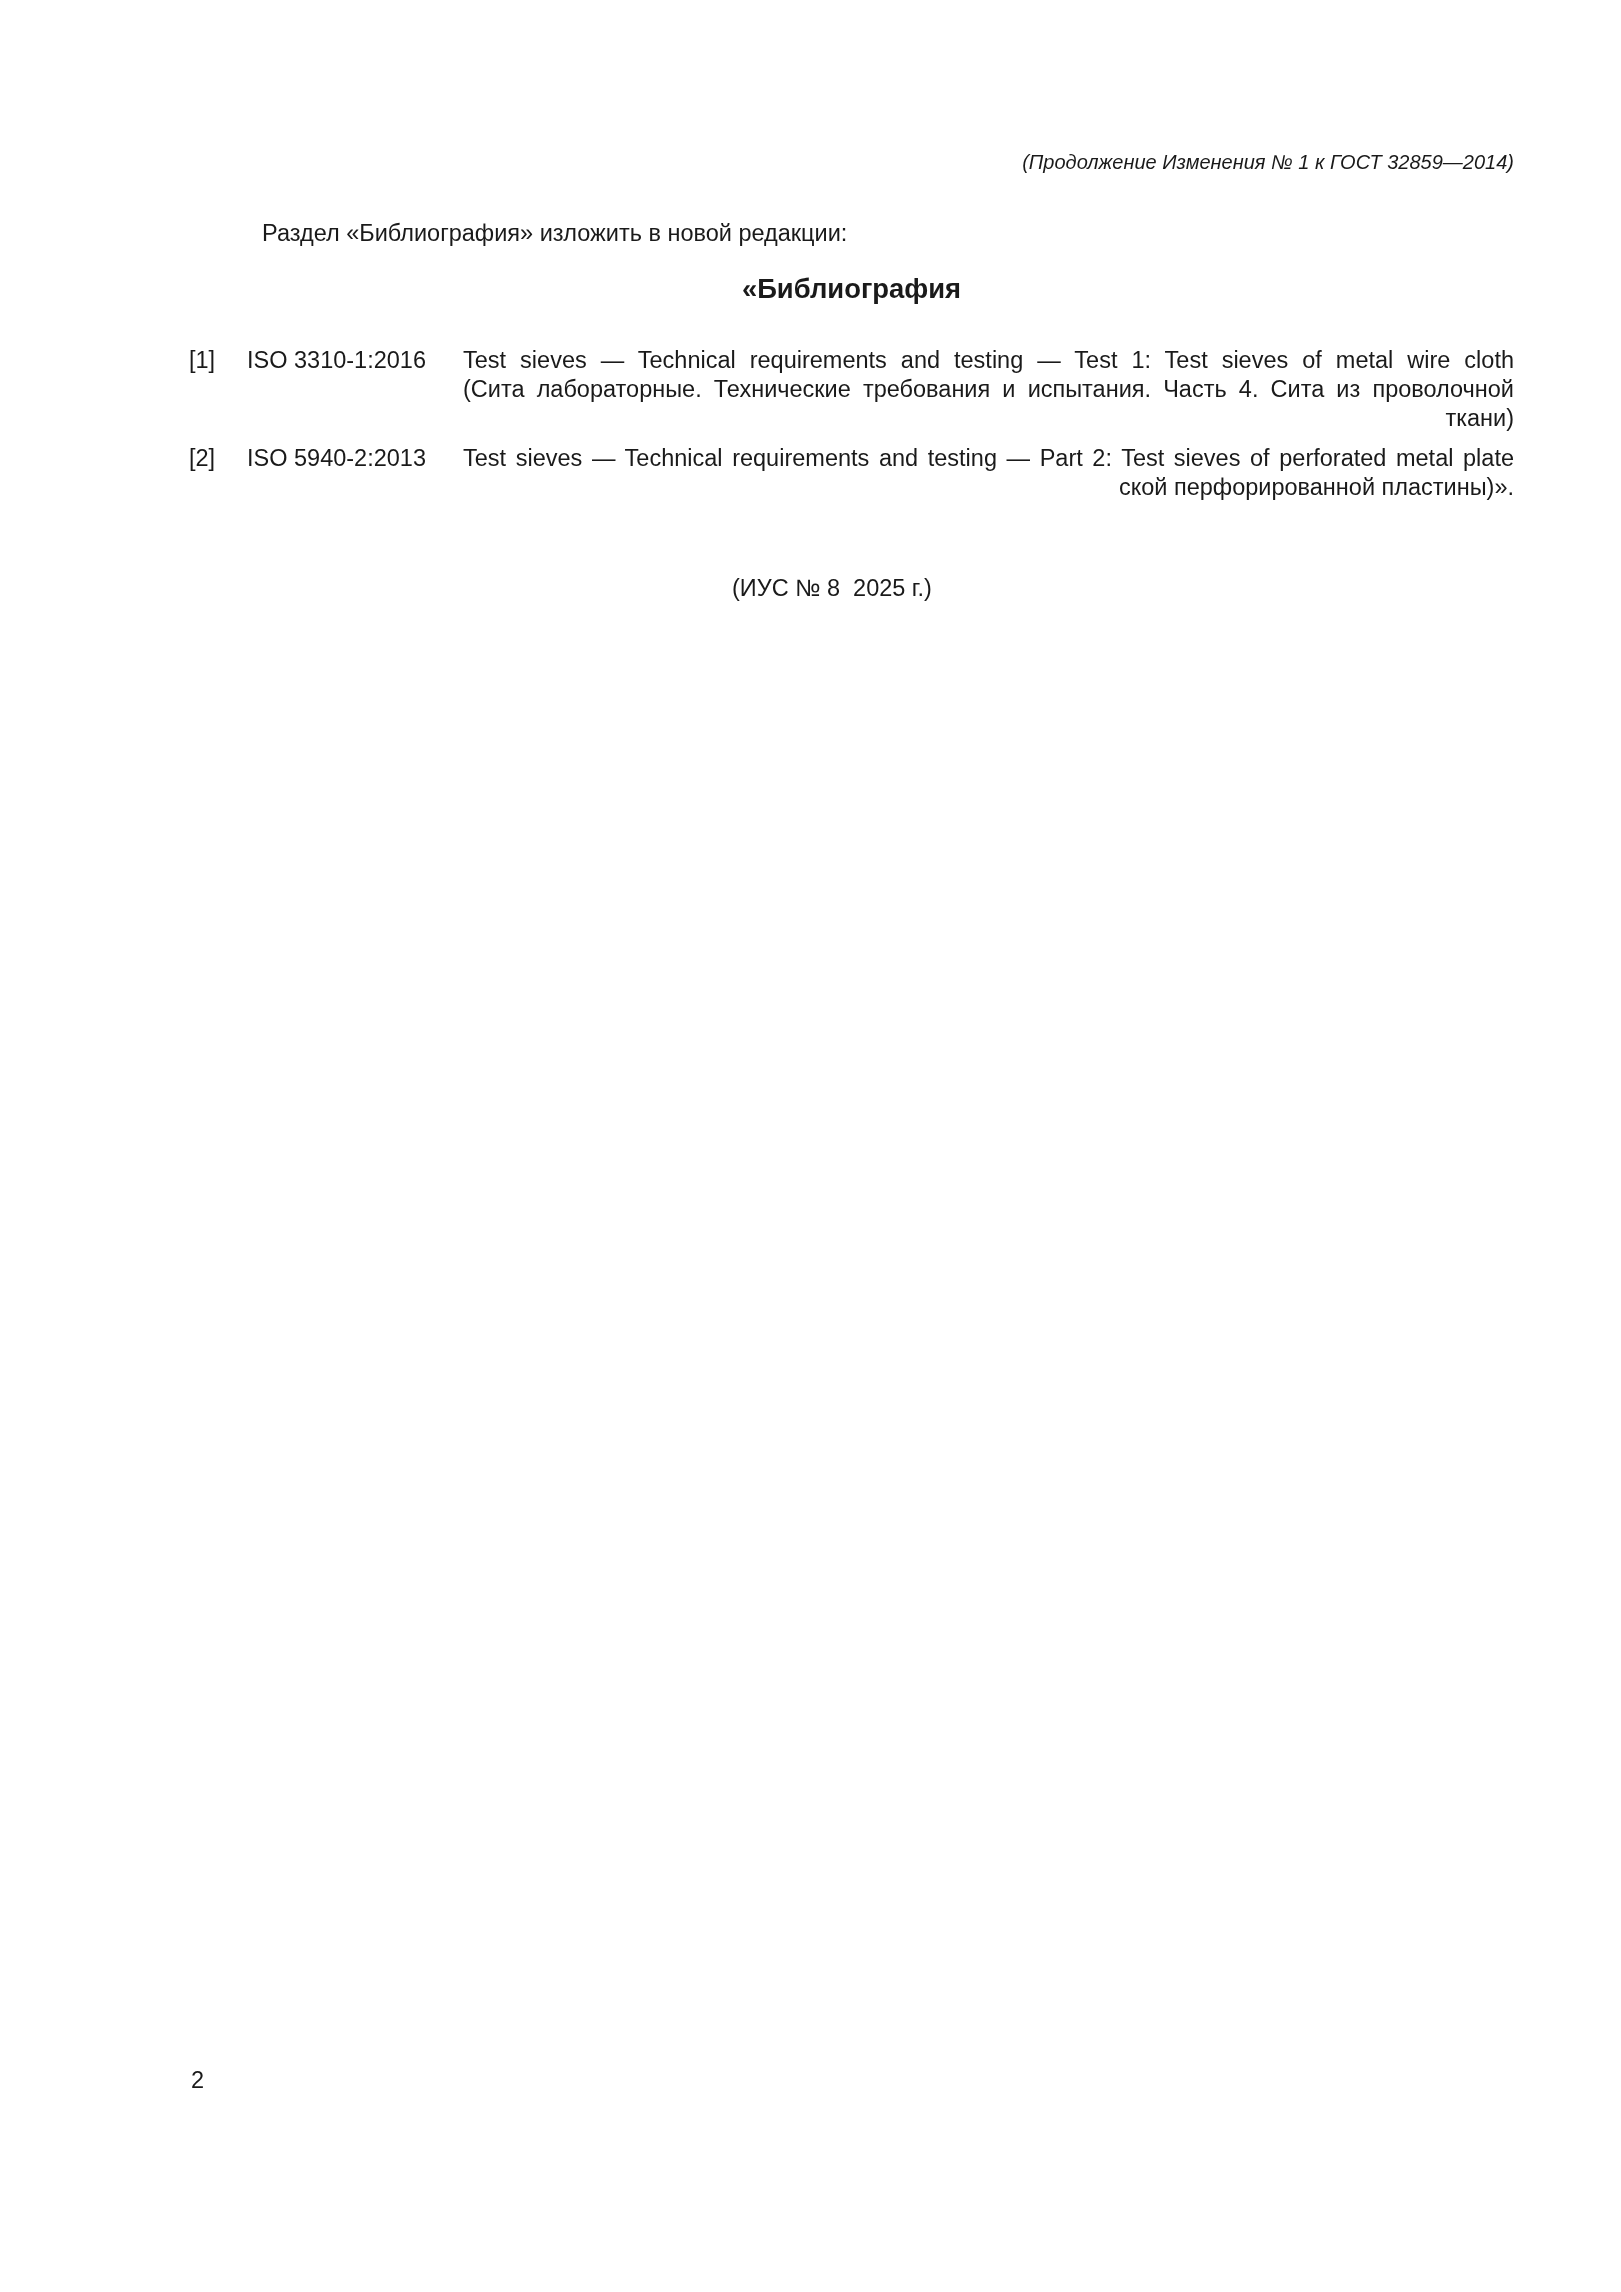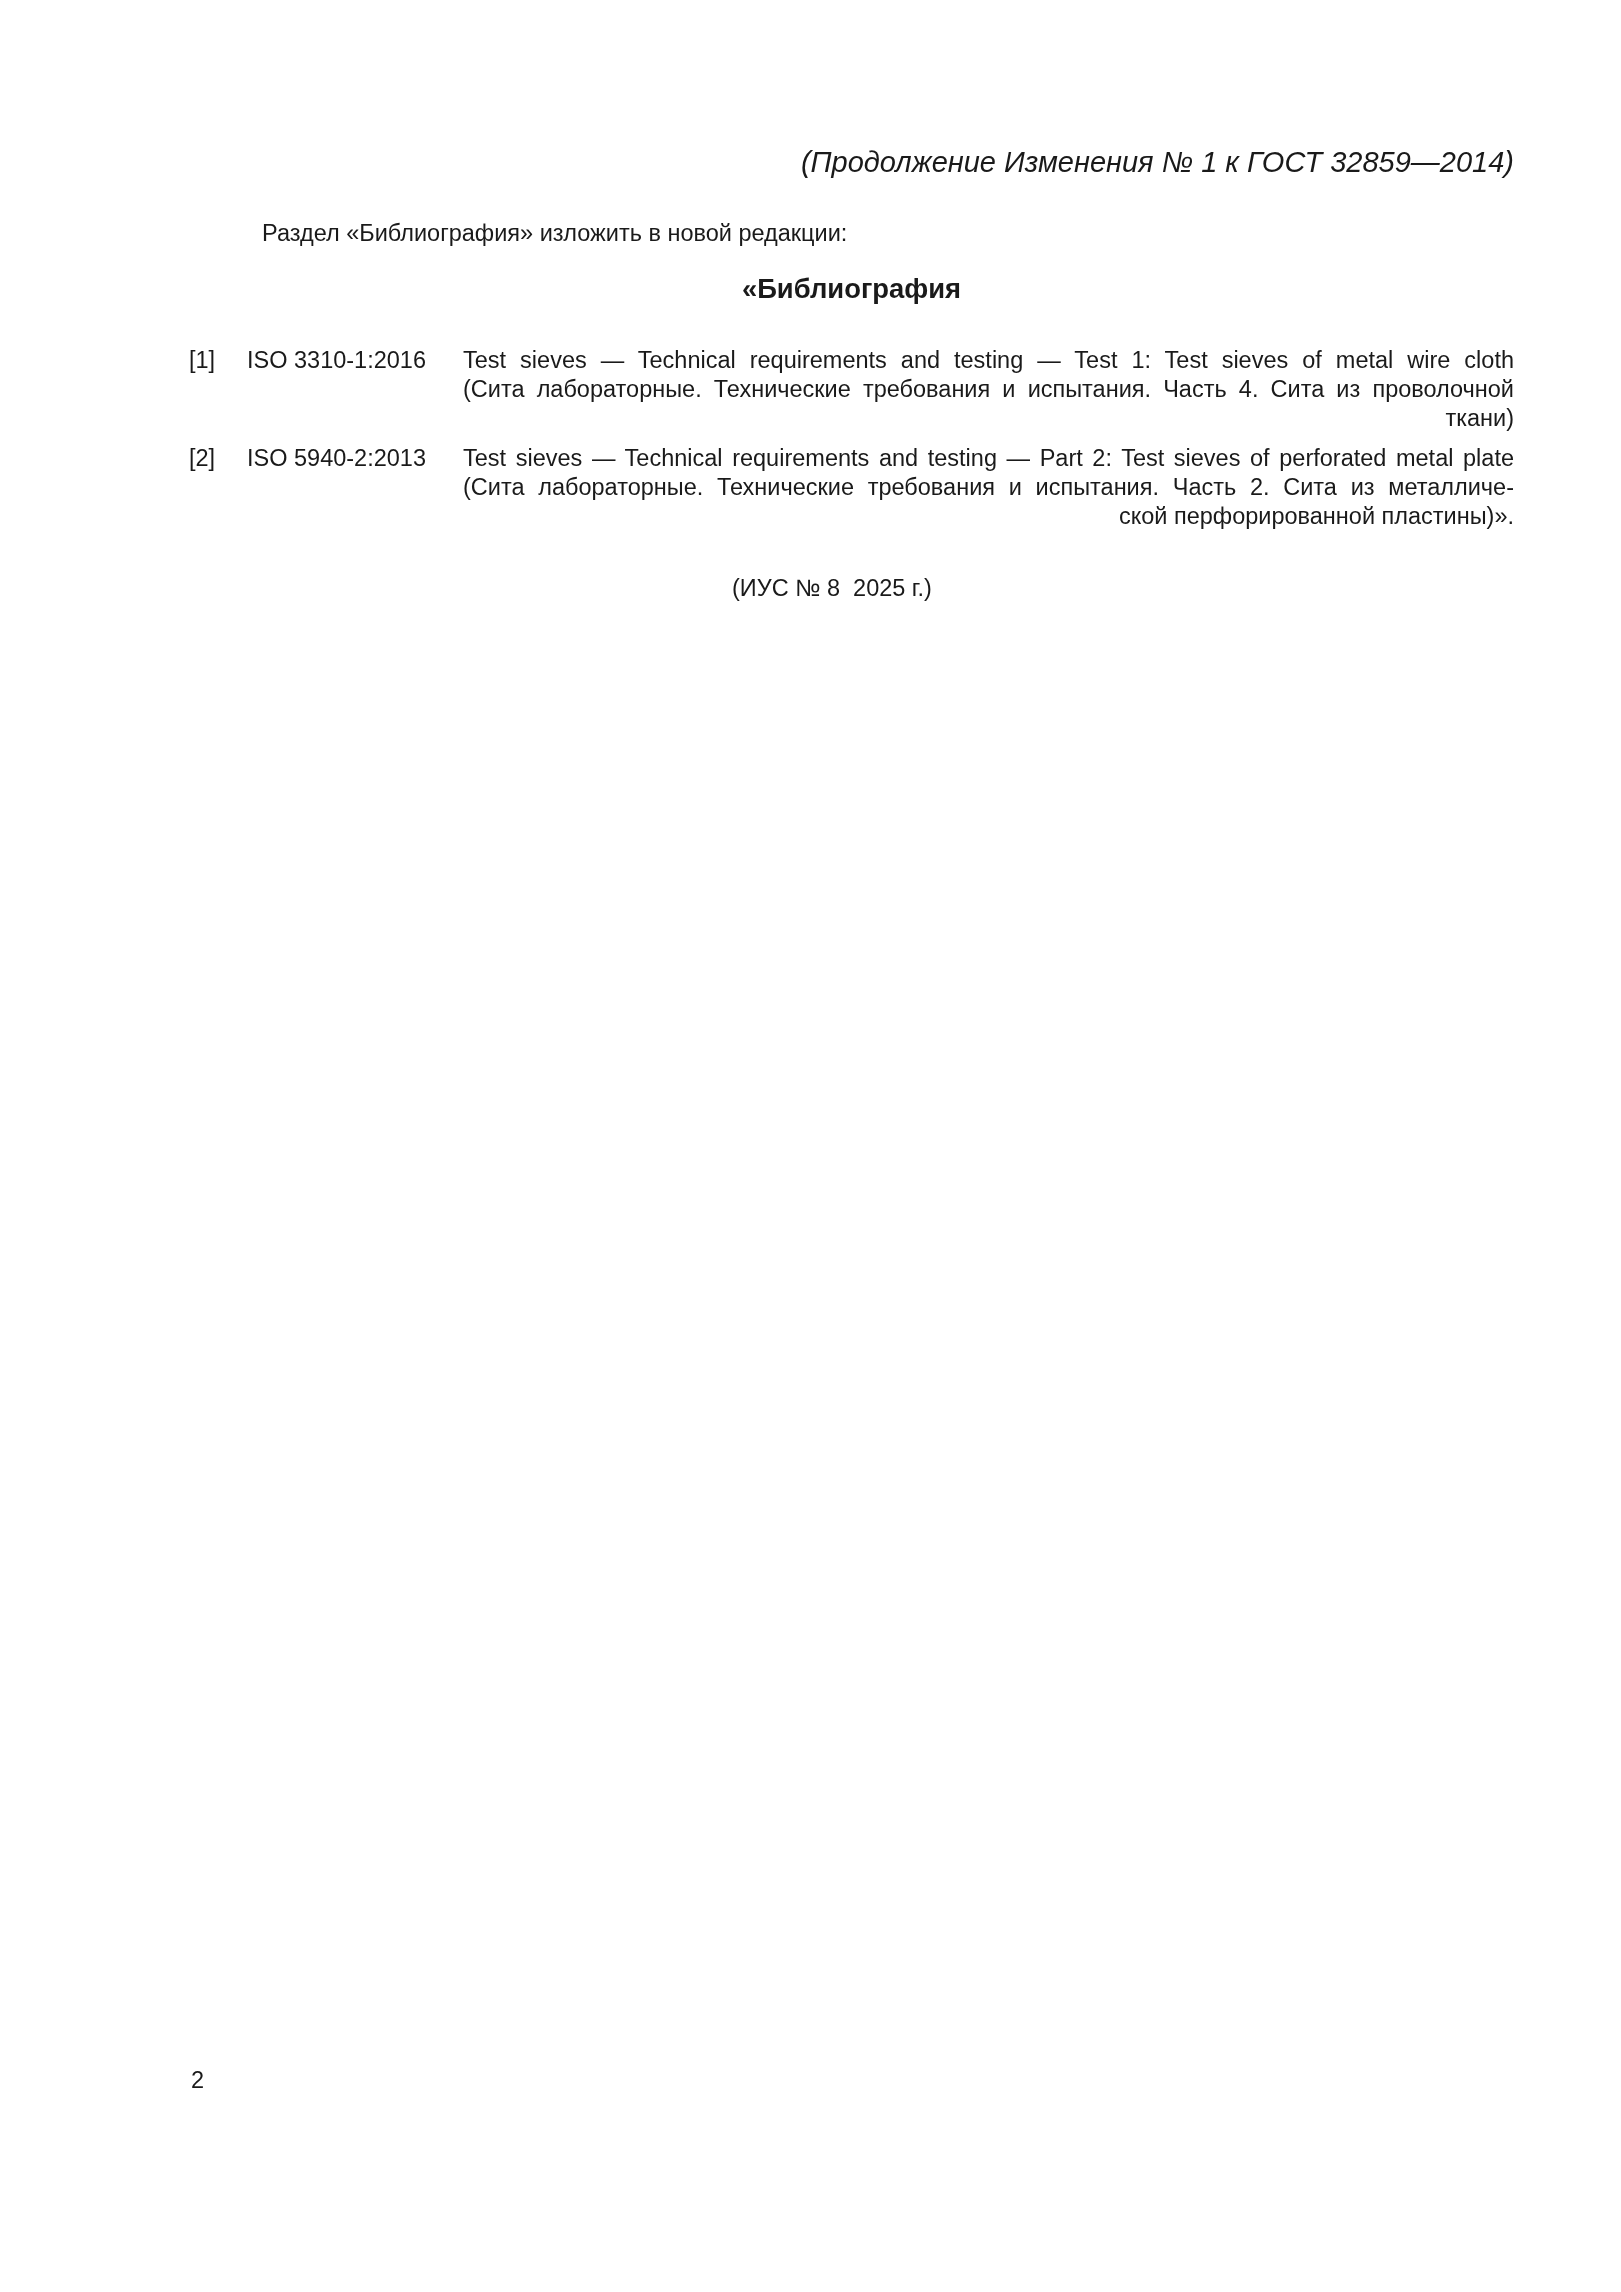--- a/index.html
+++ b/index.html
@@ -21,21 +21,21 @@
     overflow: hidden;
   }
   
   .header-note {
     position: absolute;
     top: 148px;
     left: 189px;
     width: 1325px;
     text-align: right;
     font-style: italic;
-    font-size: 29px;
+    font-size: 20px;
     line-height: 29px;
     white-space: nowrap;
   }
   
   .intro {
     position: absolute;
     top: 215px;
     left: 189px;
     width: 1325px;
     margin: 4px;
@@ -129,21 +129,20 @@
         <div class="jline">(Сита лабораторные. Технические требования и испытания. Часть 4. Сита из проволочной</div>
         <div class="lline">ткани)</div>
       </div>
     </div>
 
     <div class="ref-row">
       <div class="ref-num">[2]</div>
       <div class="ref-des">ISO 5940-2:2013</div>
       <div class="ref-text">
         <div class="jline">Test sieves — Technical requirements and testing — Part 2: Test sieves of perforated metal plate</div>
-        <div class="jline">(Сита лабораторные. Технические требования и испытания. Часть 2. Сита из металличе-</div>
         <div class="lline">ской перфорированной пластины)».</div>
       </div>
     </div>
 
   </div>
 
   <div class="issue">(ИУС № 8  2025 г.)</div>
 
   <div class="pagenum">2</div>
 

